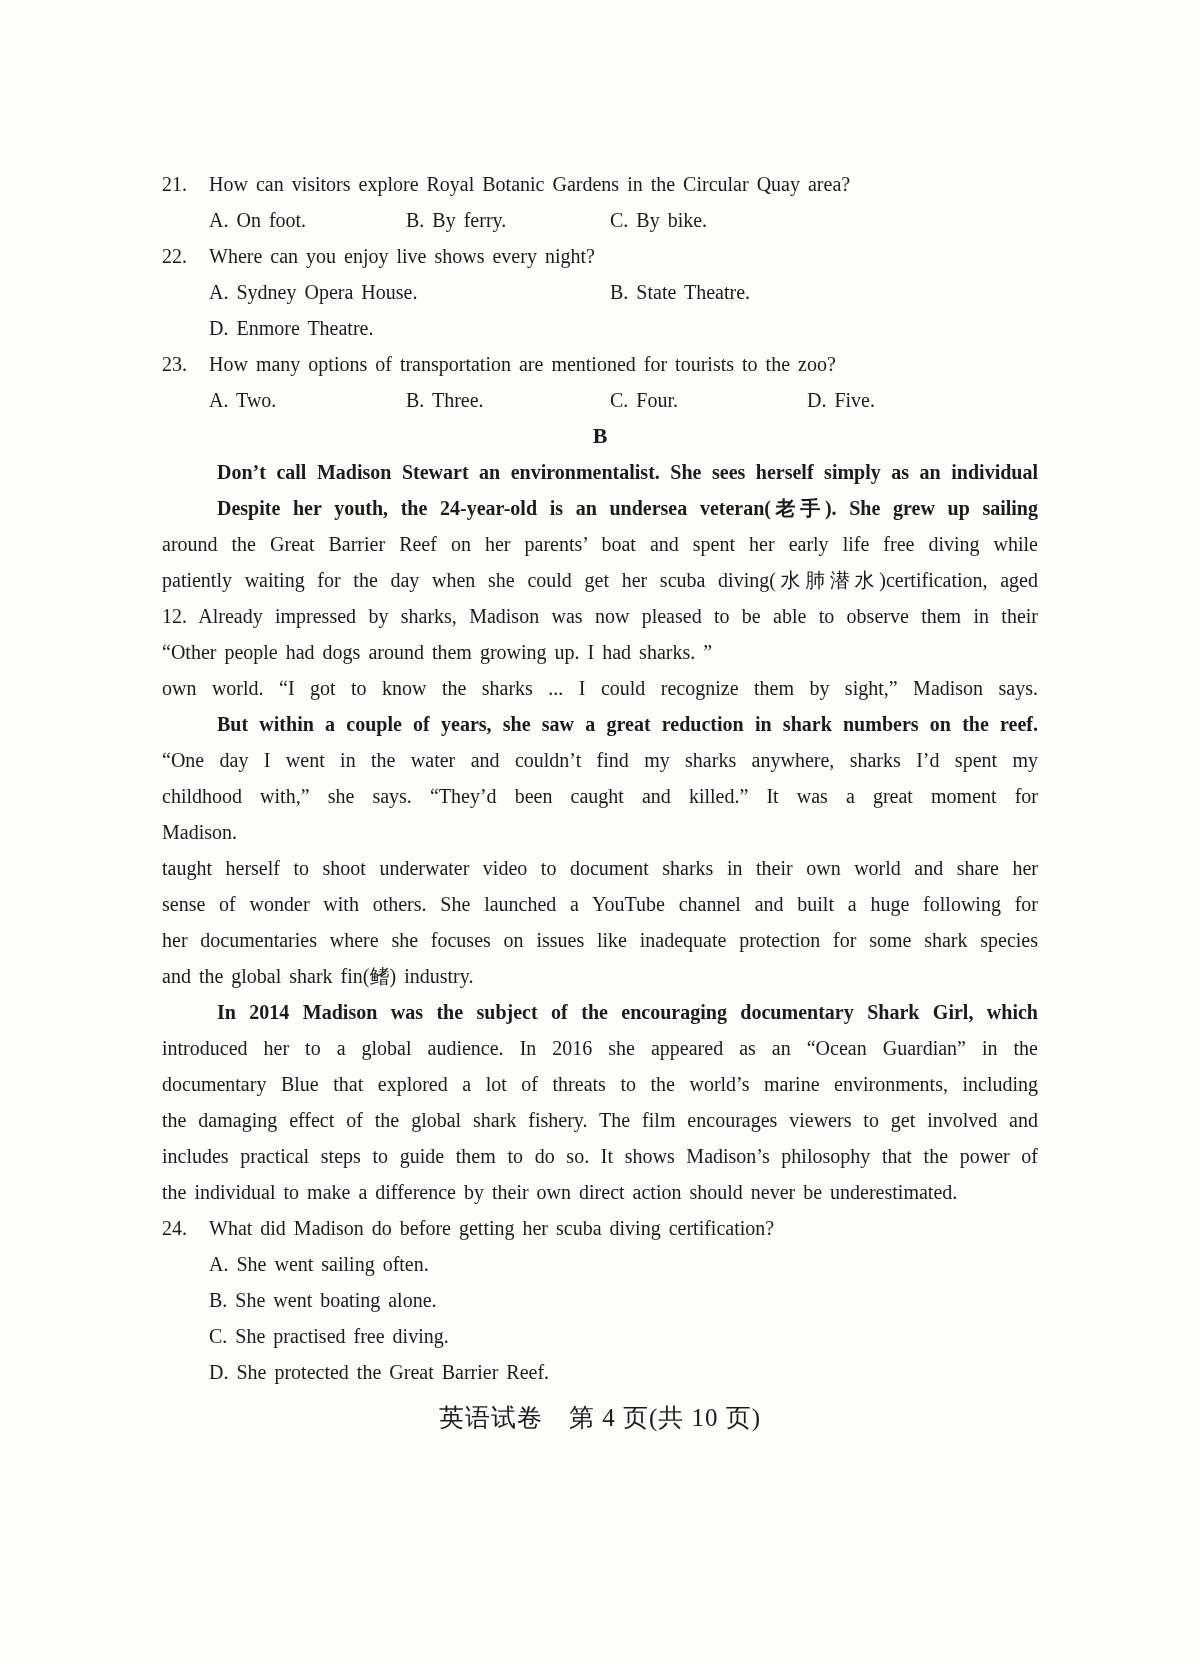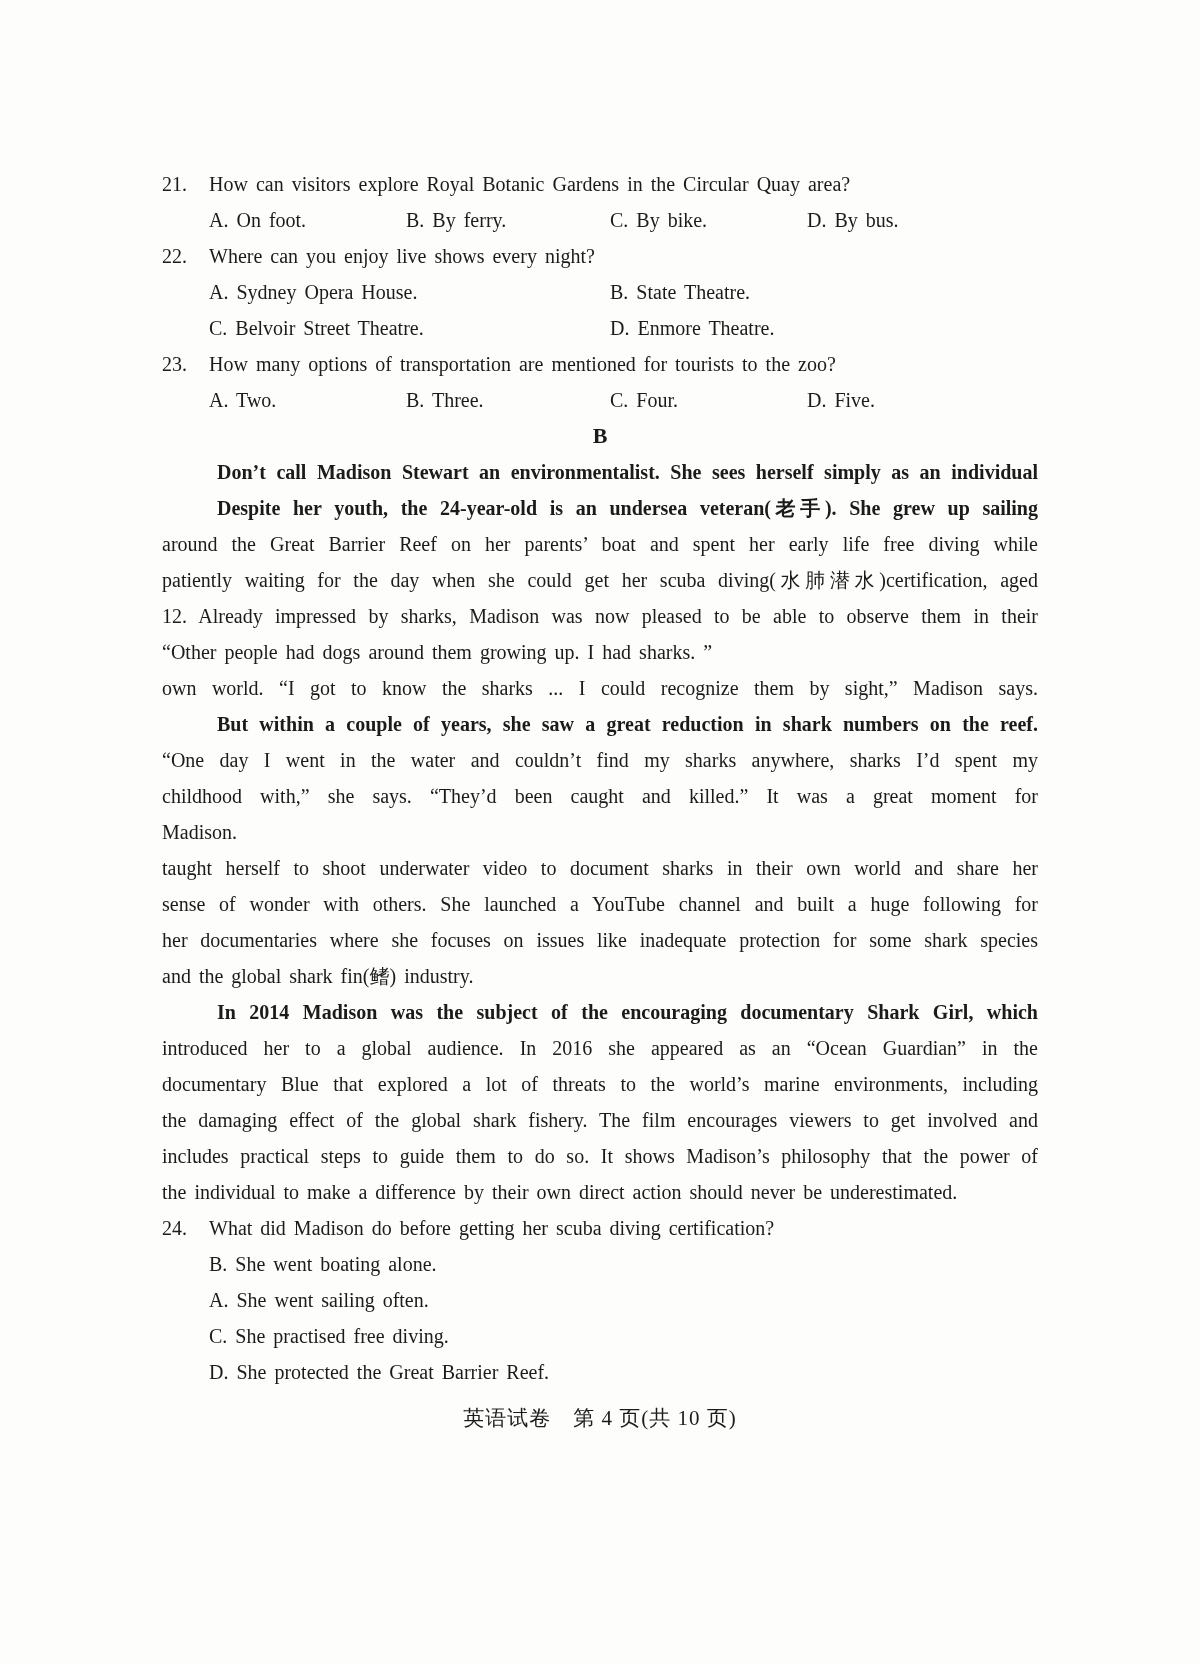--- a/index.html
+++ b/index.html
@@ -56,50 +56,48 @@
     line-height: 36px;
     text-align: center;
     font-weight: bold;
     font-size: 22px;
   }
   .footer {
     margin-top: 10px;
     height: 36px;
     line-height: 36px;
     text-align: center;
-    font-size: 21px;
+    font-size: 25px;
     letter-spacing: 1px;
   }
 </style>
 </head>
 <body>
 
 <div class="page">
   <div class="content">
     <div id="questions-top">
         <div class="line qline">
           <span class="qnum">21.</span>
           <span class="qtext">How can visitors explore Royal Botanic Gardens in the Circular Quay area?</span>
         </div>
         <div class="line opt-row cols-4">
           <span class="opt">A. On foot.</span>
           <span class="opt">B. By ferry.</span>
           <span class="opt">C. By bike.</span>
-          <span class="opt">D. By bus.</span>
         </div>
         <div class="line qline">
           <span class="qnum">22.</span>
           <span class="qtext">Where can you enjoy live shows every night?</span>
         </div>
         <div class="line opt-row cols-2">
           <span class="opt">A. Sydney Opera House.</span>
           <span class="opt">B. State Theatre.</span>
         </div>
         <div class="line opt-row cols-2">
-          <span class="opt">C. Belvoir Street Theatre.</span>
           <span class="opt">D. Enmore Theatre.</span>
         </div>
         <div class="line qline">
           <span class="qnum">23.</span>
           <span class="qtext">How many options of transportation are mentioned for tourists to the zoo?</span>
         </div>
         <div class="line opt-row cols-4">
           <span class="opt">A. Two.</span>
           <span class="opt">B. Three.</span>
           <span class="opt">C. Four.</span>
@@ -128,20 +126,20 @@
         <div class="line pline">documentary Blue that explored a lot of threats to the world’s marine environments, including</div>
         <div class="line pline">the damaging effect of the global shark fishery. The film encourages viewers to get involved and</div>
         <div class="line pline">includes practical steps to guide them to do so. It shows Madison’s philosophy that the power of</div>
         <div class="line pline last">the individual to make a difference by their own direct action should never be underestimated.</div>
       </div>
     <div id="questions-bottom">
         <div class="line qline">
           <span class="qnum">24.</span>
           <span class="qtext">What did Madison do before getting her scuba diving certification?</span>
         </div>
+        <div class="line opt-row cols-1"><span class="opt">A. She went sailing often.</span></div>
         <div class="line opt-row cols-1"><span class="opt">B. She went boating alone.</span></div>
-        <div class="line opt-row cols-1"><span class="opt">A. She went sailing often.</span></div>
         <div class="line opt-row cols-1"><span class="opt">C. She practised free diving.</span></div>
         <div class="line opt-row cols-1"><span class="opt">D. She protected the Great Barrier Reef.</span></div>
       </div>
     <div class="footer">英语试卷　第 4 页(共 10 页)</div>
   </div>
 </div>
 
 </body></html>

